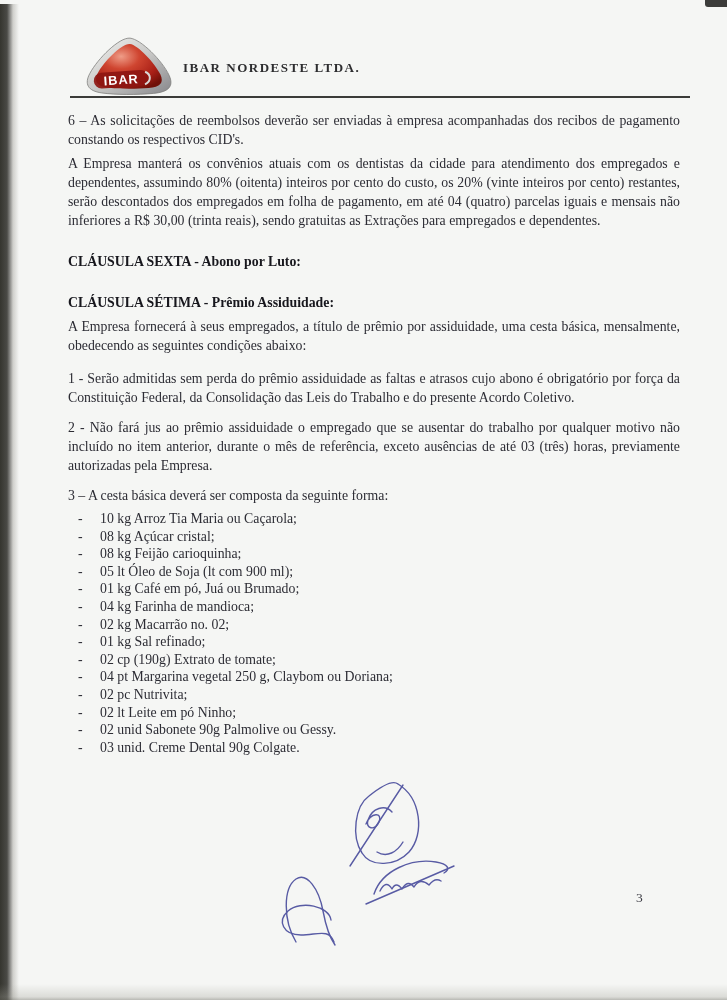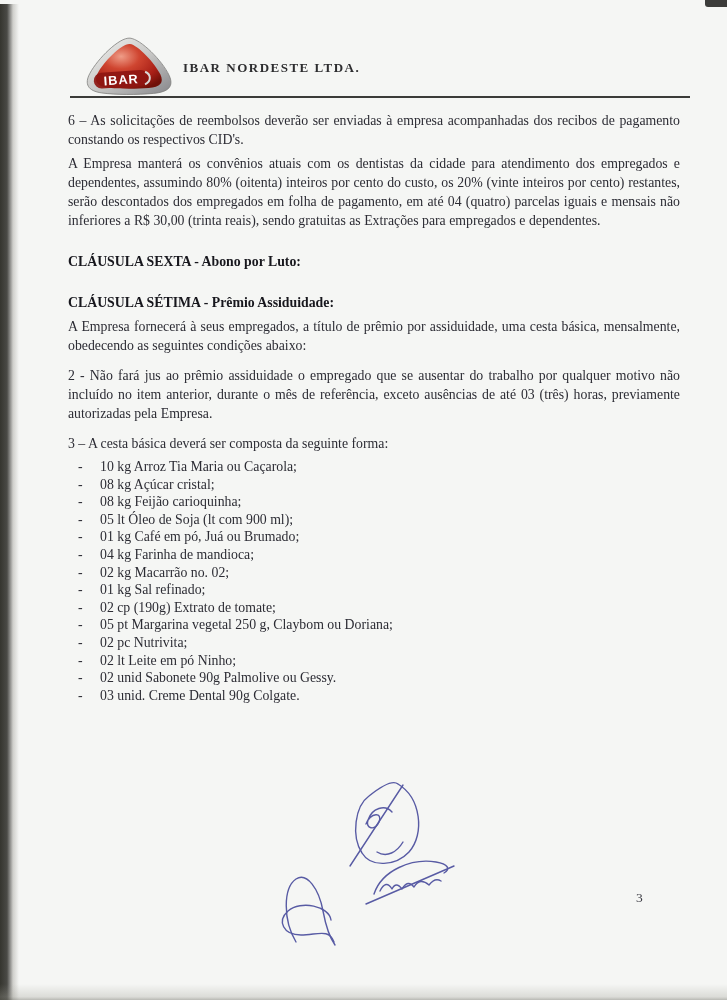--- a/index.html
+++ b/index.html
@@ -93,20 +93,21 @@
   <div class="content">
     <p>6 – As solicitações de reembolsos deverão ser enviadas à empresa acompanhadas dos recibos de pagamento constando os respectivos CID's.</p>
 
     <p>A Empresa manterá os convênios atuais com os dentistas da cidade para atendimento dos empregados e dependentes, assumindo 80% (oitenta) inteiros por cento do custo, os 20% (vinte inteiros por cento) restantes, serão descontados dos empregados em folha de pagamento, em até 04 (quatro) parcelas iguais e mensais não inferiores a R$ 30,00 (trinta reais), sendo gratuitas as Extrações para empregados e dependentes.</p>
 
     <p class="clause-title mt-lg">CLÁUSULA SEXTA - Abono por Luto:</p>
 
     <p class="clause-title mt-lg">CLÁUSULA SÉTIMA - Prêmio Assiduidade:</p>
     <p>A Empresa fornecerá à seus empregados, a título de prêmio por assiduidade, uma cesta básica, mensalmente, obedecendo as seguintes condições abaixo:</p>
 
+    <p class="mt-md">1 - Serão admitidas sem perda do prêmio assiduidade as faltas e atrasos cujo abono é obrigatório por força da Constituição Federal, da Consolidação das Leis do Trabalho e do presente Acordo Coletivo.</p>
     <p class="mt-sm">2 - Não fará jus ao prêmio assiduidade o empregado que se ausentar do trabalho por qualquer motivo não incluído no item anterior, durante o mês de referência, exceto ausências de até 03 (três) horas, previamente autorizadas pela Empresa.</p>
 
     <p class="mt-sm">3 – A cesta básica deverá ser composta da seguinte forma:</p>
 
     <div class="basket-list">
       <div class="basket-row">
         <span class="basket-dash">-</span>
         <span class="basket-text">10 kg Arroz Tia Maria ou Caçarola;</span>
       </div>
       <div class="basket-row">
@@ -136,21 +137,21 @@
       <div class="basket-row">
         <span class="basket-dash">-</span>
         <span class="basket-text">01 kg Sal refinado;</span>
       </div>
       <div class="basket-row">
         <span class="basket-dash">-</span>
         <span class="basket-text">02 cp (190g) Extrato de tomate;</span>
       </div>
       <div class="basket-row">
         <span class="basket-dash">-</span>
-        <span class="basket-text">05 pt Margarina vegetal 250 g, Claybom ou Doriana;</span>
+        <span class="basket-text">04 pt Margarina vegetal 250 g, Claybom ou Doriana;</span>
       </div>
       <div class="basket-row">
         <span class="basket-dash">-</span>
         <span class="basket-text">02 pc Nutrivita;</span>
       </div>
       <div class="basket-row">
         <span class="basket-dash">-</span>
         <span class="basket-text">02 lt Leite em pó Ninho;</span>
       </div>
       <div class="basket-row">

